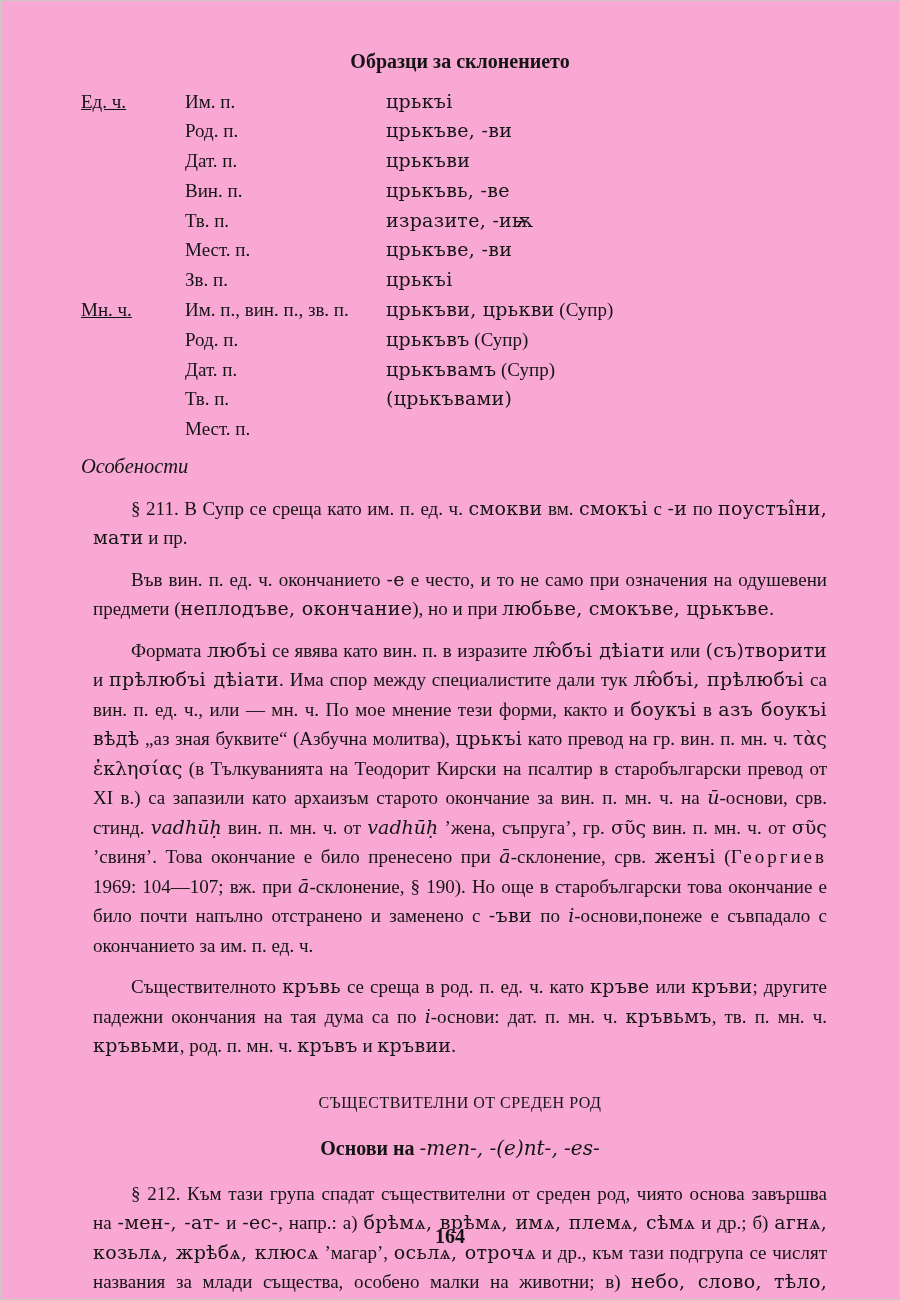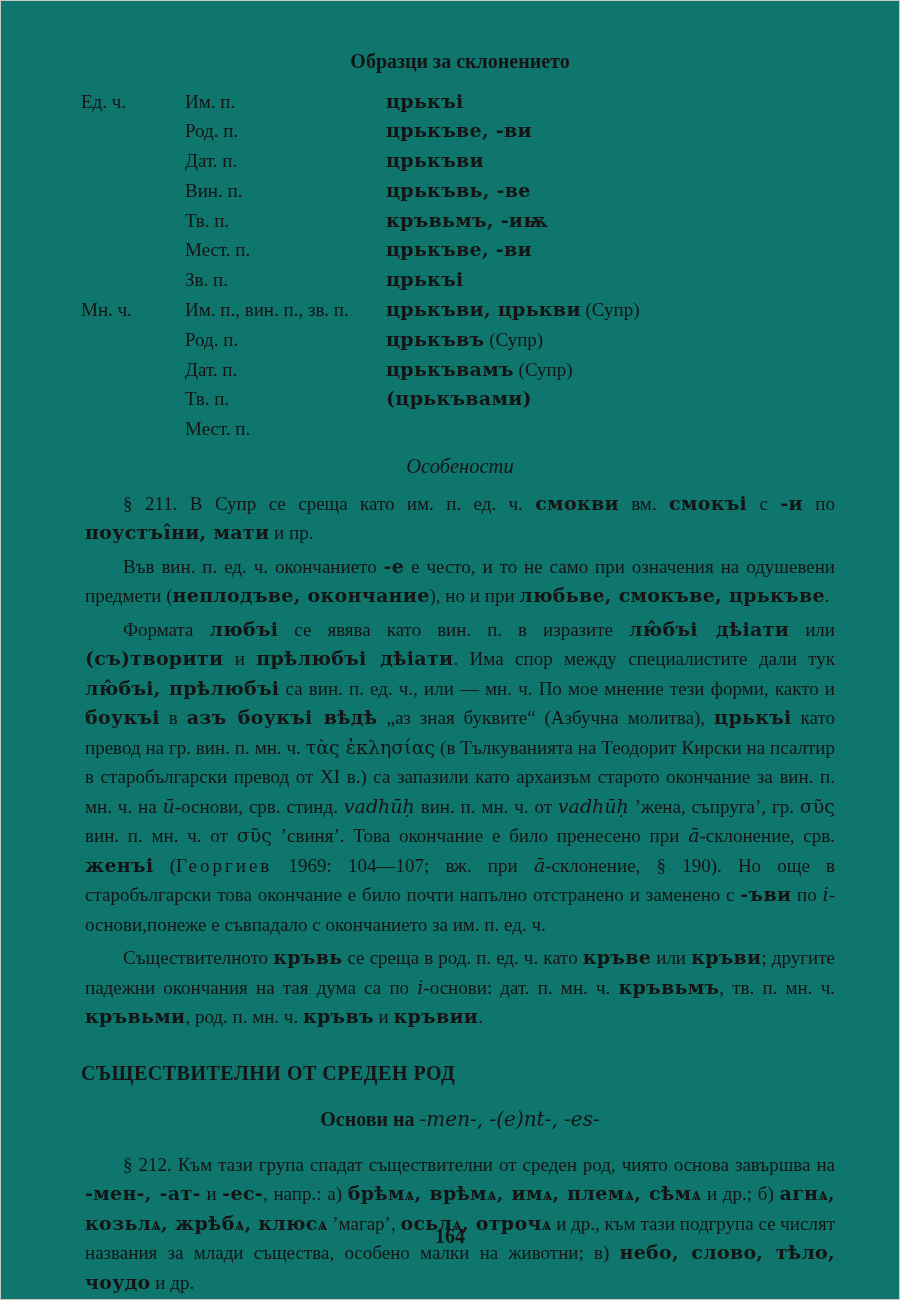--- a/index.html
+++ b/index.html
@@ -1,67 +1,66 @@
 <!DOCTYPE html>
 <html><head>
 <meta charset="utf-8">
 <style>
   html,body { margin:0; padding:0; background:#e8e8e4; }
   .page {
     position:relative;
     width:900px; height:1300px;
     margin:0 auto;
-    background:#0f766e;
+    background:#f9a8d4;
     border:1px solid #c9c9c5;
     box-sizing:border-box;
     padding:46px 60px 0 80px;
     font-family:"Liberation Serif","DejaVu Serif",serif;
     font-size:19px;
     line-height:29.5px;
     color:#141414;
     overflow:hidden;
   }
   .title {
     text-align:center;
     font-weight:700;
     font-size:20px;
     margin:0 0 10px 0;
   }
   
   .decl-table { margin:0 0 6px 0; }
   .decl-row { display:flex; line-height:29.8px; }
-  .col-num  { width:104px; flex:none; }
+  .col-num  { width:104px; flex:none;text-decoration:underline; }
   .col-case { width:201px; flex:none; }
   .col-form { flex:1; }
   
   .ocs {
     font-family:"DejaVu Serif",serif;
-    font-weight:700;
+    font-weight:400;
     letter-spacing:0.3px;
   }
   .lat  { font-family:"DejaVu Serif",serif; font-style:italic; }
   .latb { font-family:"DejaVu Serif",serif; font-style:italic; font-weight:400; }
   .grk  { font-family:"DejaVu Serif",serif; }
   .sp   { letter-spacing:3px; }
   .h-osob {
-    text-align:center;
     font-style:italic;
     font-size:20.5px;
     font-weight:400;
     margin:8px 0 7px 0;
   }
   .body-text p {
-    margin:4px;
+    margin:12px;
     text-indent:38px;
     text-align:justify;
   }
   .h-neuter {
-    text-align:left;
-    font-weight:700;
-    font-size:20px;
+    text-align:center;
+    font-weight:400;
+    font-size:16px;
     letter-spacing:0.5px;
     margin:27px 0 0 0;
   }
   .h-sub {
     text-align:center;
     font-weight:700;
     font-size:20px;
     margin:17px 0 15px 0;
   }
   .page-number {
@@ -102,21 +101,21 @@
 
     <div class="decl-row">
       <span class="col-num"></span>
       <span class="col-case">Вин. п.</span>
       <span class="col-form"><span class="ocs">црькъвь, -ве</span></span>
     </div>
 
     <div class="decl-row">
       <span class="col-num"></span>
       <span class="col-case">Тв. п.</span>
-      <span class="col-form"><span class="ocs">кръвьмъ, -иѭ</span></span>
+      <span class="col-form"><span class="ocs">изразите, -иѭ</span></span>
     </div>
 
     <div class="decl-row">
       <span class="col-num"></span>
       <span class="col-case">Мест. п.</span>
       <span class="col-form"><span class="ocs">црькъве, -ви</span></span>
     </div>
 
     <div class="decl-row">
       <span class="col-num"></span>

